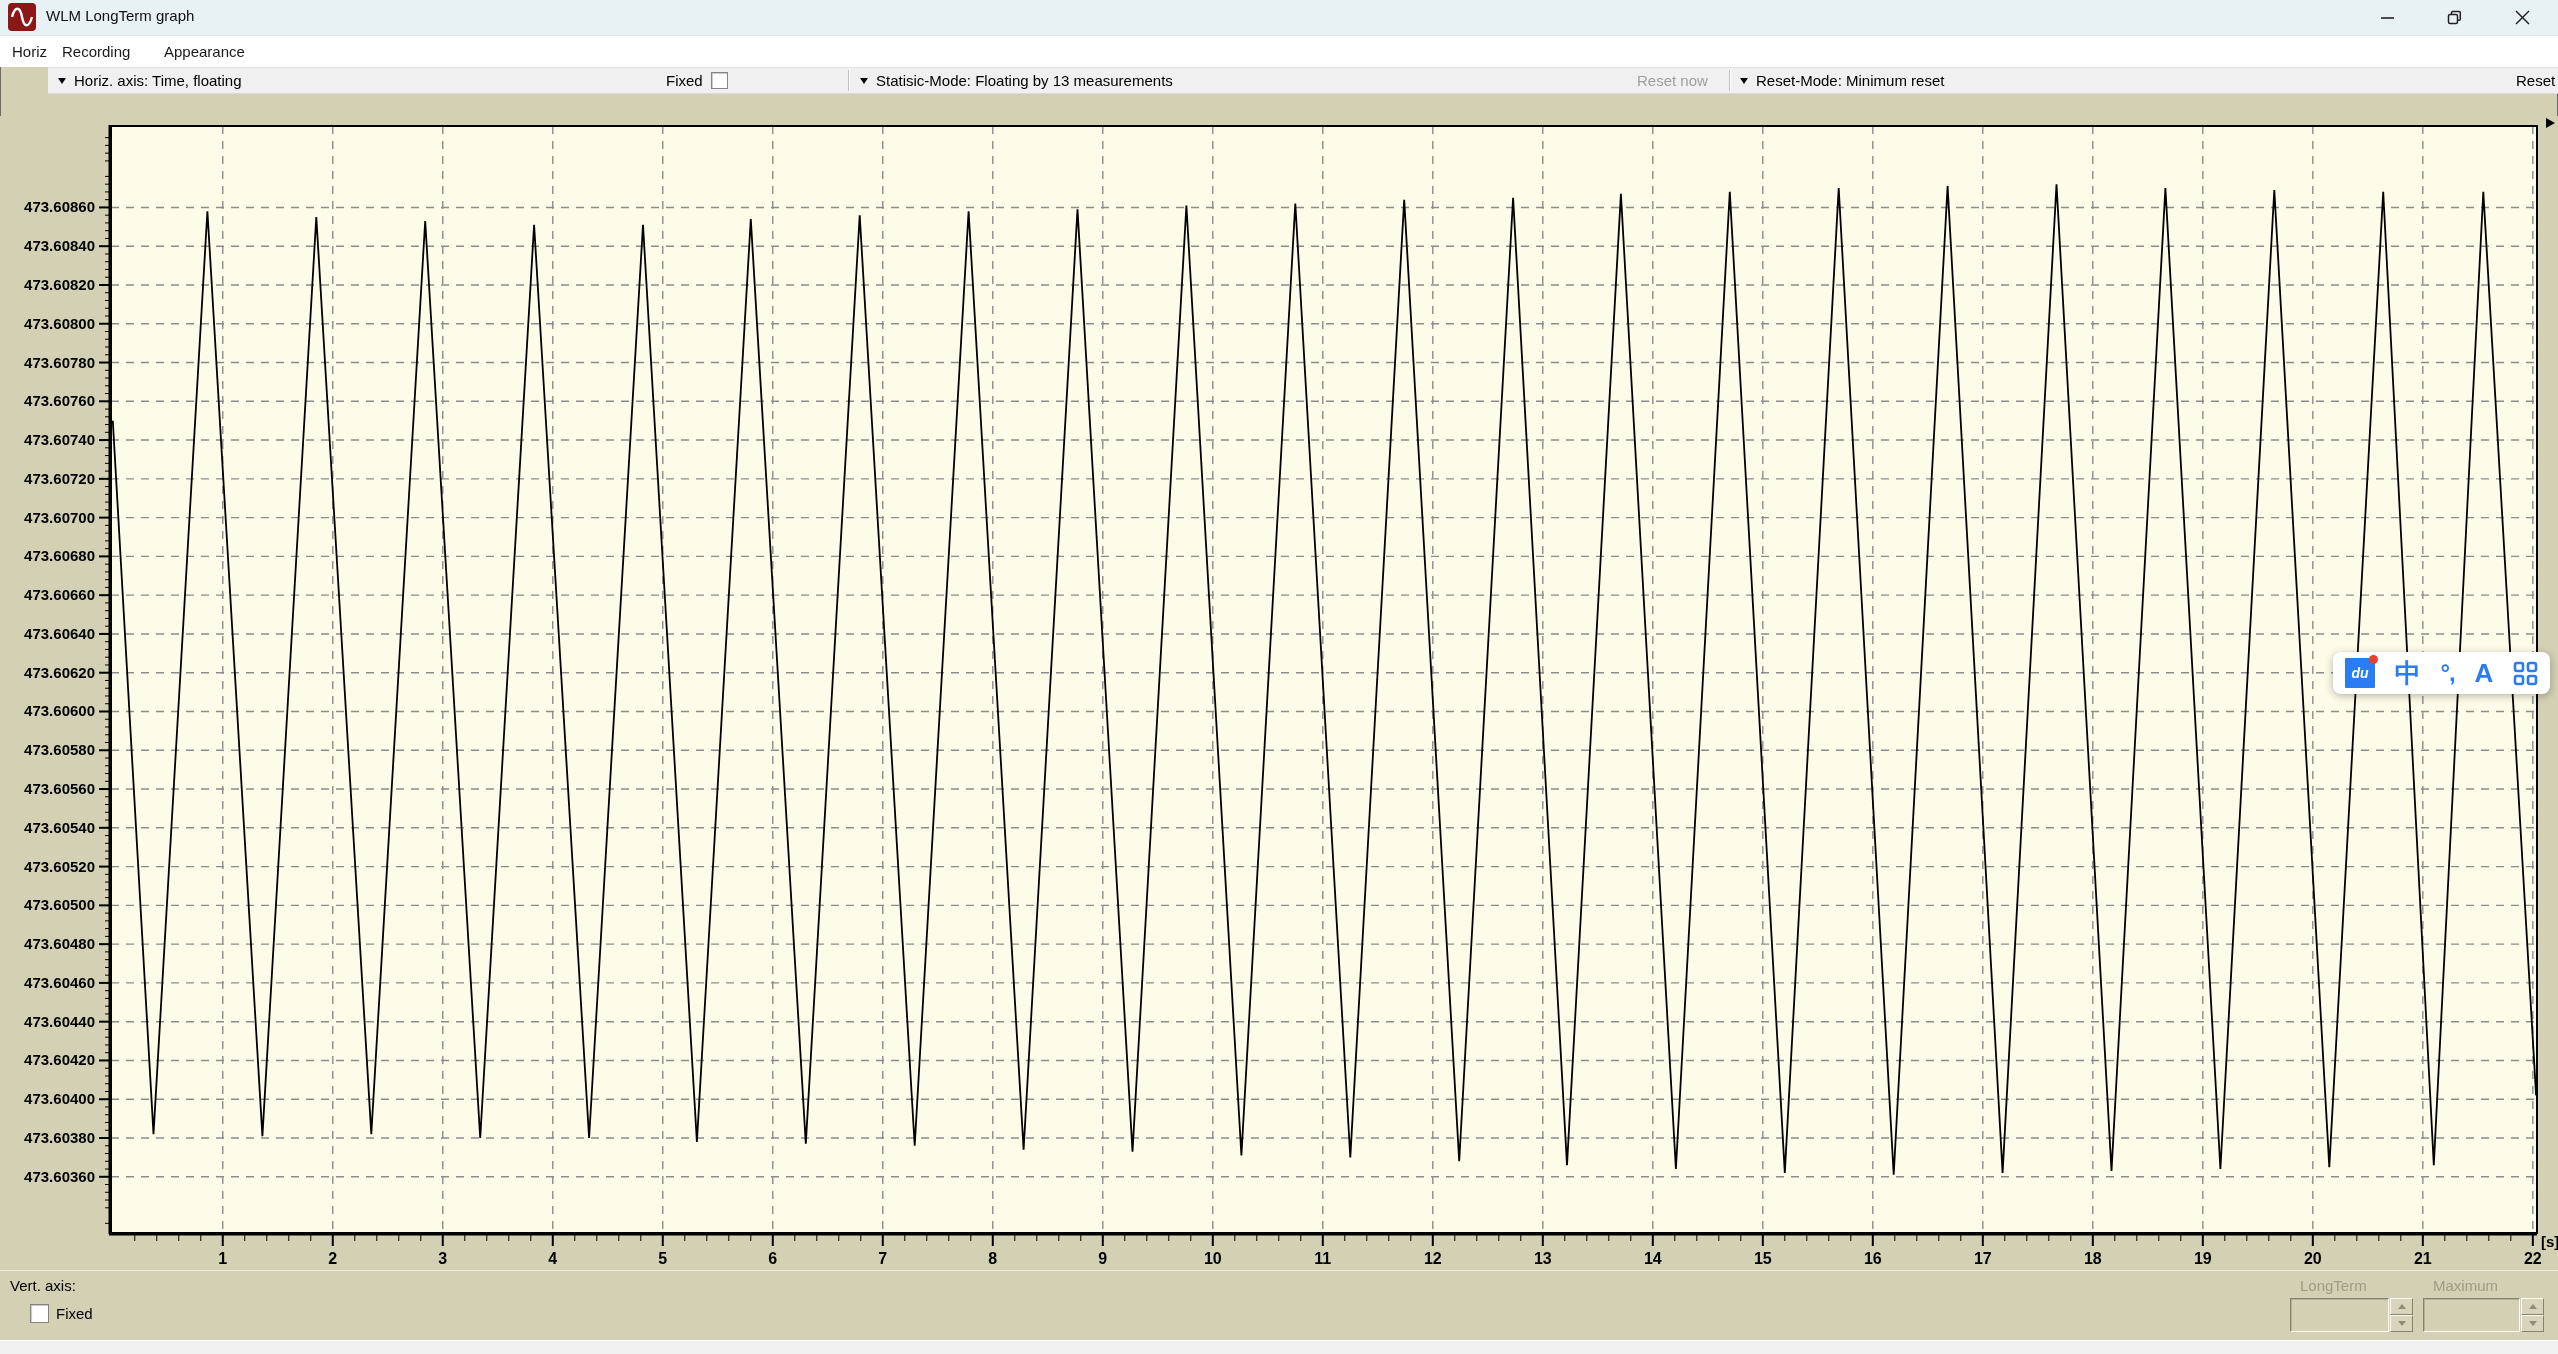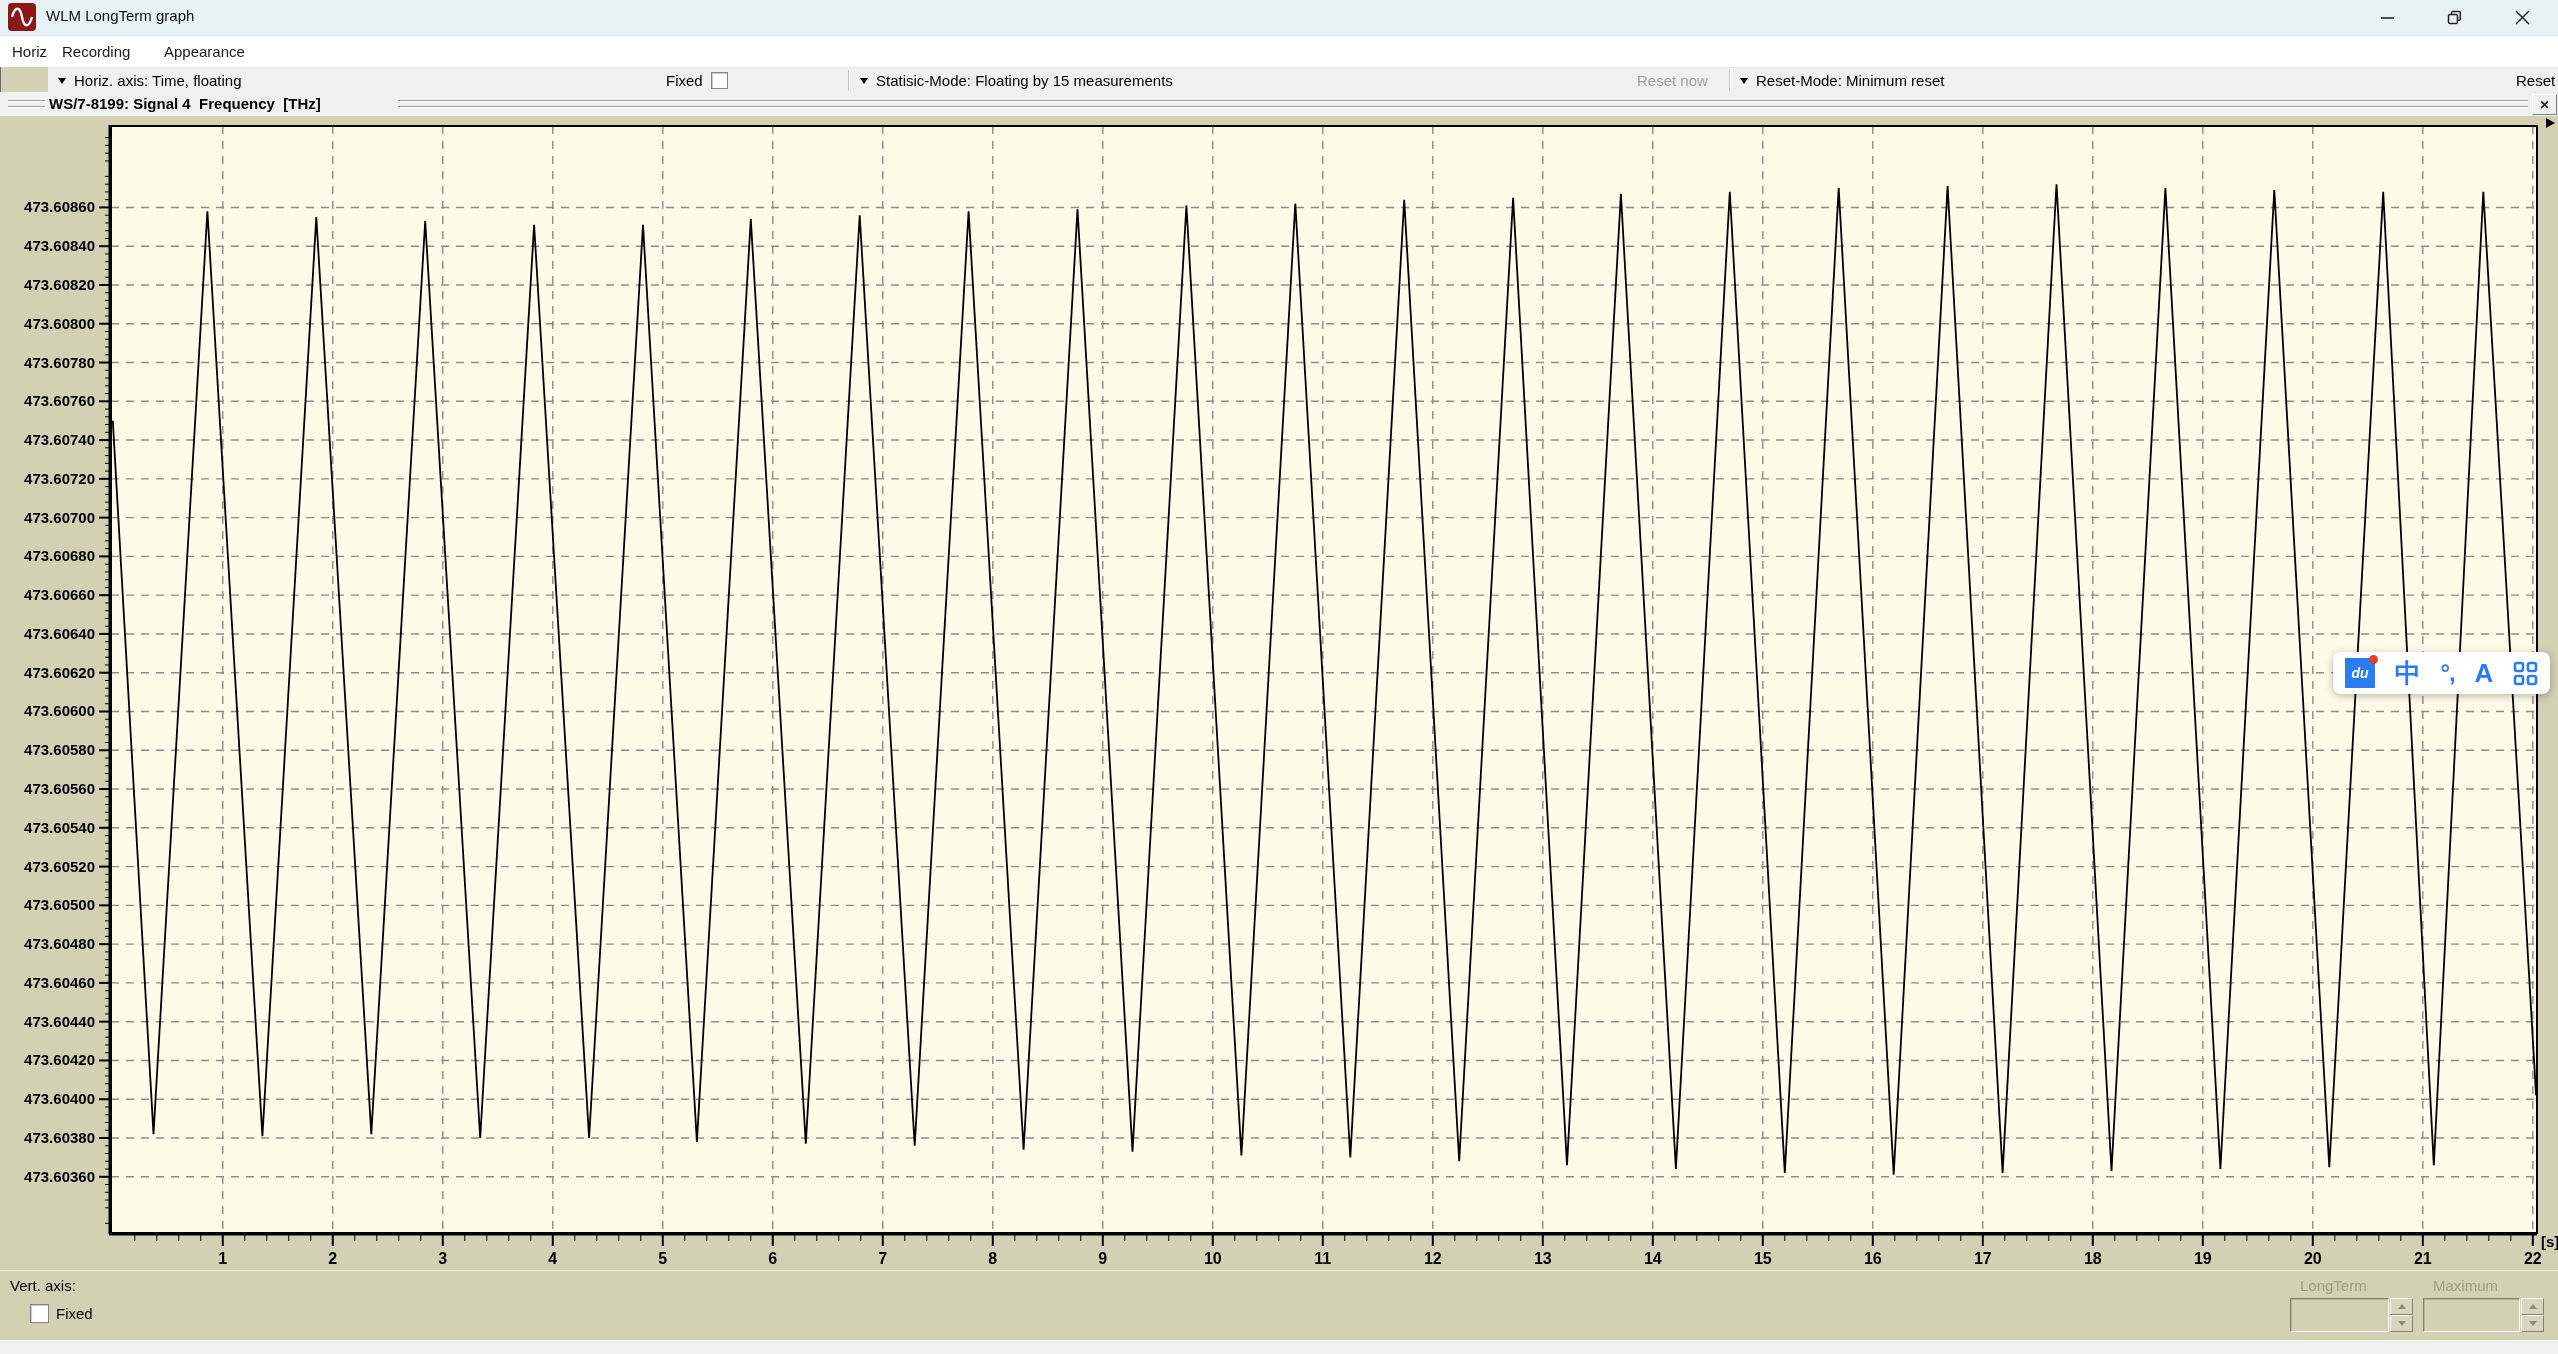--- a/index.html
+++ b/index.html
@@ -91,45 +91,35 @@
       <span class="tri"></span>
       <span>Horiz. axis: Time, floating</span>
     </div>
     <div class="tb-item" style="left:618px;">
       <span>Fixed</span>
       <span class="cb" style="width:15px;height:15px;"></span>
     </div>
     <div class="vsep" style="left:800px;"></div>
     <div class="tb-item" style="left:812px;">
       <span class="tri"></span>
-      <span>Statisic-Mode: Floating by 15 measurements</span>
+      <span>Statisic-Mode: Floating by 13 measurements</span>
     </div>
     <div class="tb-item disabled-text" style="left:1589px;">
       <span>Reset now</span>
     </div>
     <div class="vsep" style="left:1681px;"></div>
     <div class="tb-item" style="left:1692px;">
       <span class="tri"></span>
       <span>Reset-Mode: Minimum reset</span>
     </div>
     <div class="tb-item" style="left:2468px;">
       <span>Reset now</span>
     </div>
   </div>
 
-  <div class="gheader">
-    <div class="etch" style="left:8px;top:8px;width:37px;"></div>
-    <div class="etch" style="left:8px;top:14px;width:37px;"></div>
-    <span class="gtitle">WS/7-8199: Signal 4  Frequency  [THz]</span>
-    <div class="etch" style="left:398px;top:8px;width:2130px;"></div>
-    <div class="etch" style="left:398px;top:14px;width:2130px;"></div>
-    <div class="gclose">
-      <span>✕</span>
-    </div>
-  </div>
 
   <div class="panel">
     <svg class="chart-svg" width="2558" height="1154" viewBox="0 0 2558 1154">
         <rect x="111" y="10" width="2426" height="1107" fill="#fcfce8"></rect>
         <line x1="111" y1="1060.777583196751" x2="2537" y2="1060.777583196751" stroke="#8c8c8c" stroke-width="1.4" stroke-dasharray="8 7"></line>
         <line x1="111" y1="1022.003502634806" x2="2537" y2="1022.003502634806" stroke="#8c8c8c" stroke-width="1.4" stroke-dasharray="8 7"></line>
         <line x1="111" y1="983.229422072861" x2="2537" y2="983.229422072861" stroke="#8c8c8c" stroke-width="1.4" stroke-dasharray="8 7"></line>
         <line x1="111" y1="944.455341510916" x2="2537" y2="944.455341510916" stroke="#8c8c8c" stroke-width="1.4" stroke-dasharray="8 7"></line>
         <line x1="111" y1="905.681260948971" x2="2537" y2="905.681260948971" stroke="#8c8c8c" stroke-width="1.4" stroke-dasharray="8 7"></line>
         <line x1="111" y1="866.907180387026" x2="2537" y2="866.907180387026" stroke="#8c8c8c" stroke-width="1.4" stroke-dasharray="8 7"></line>

